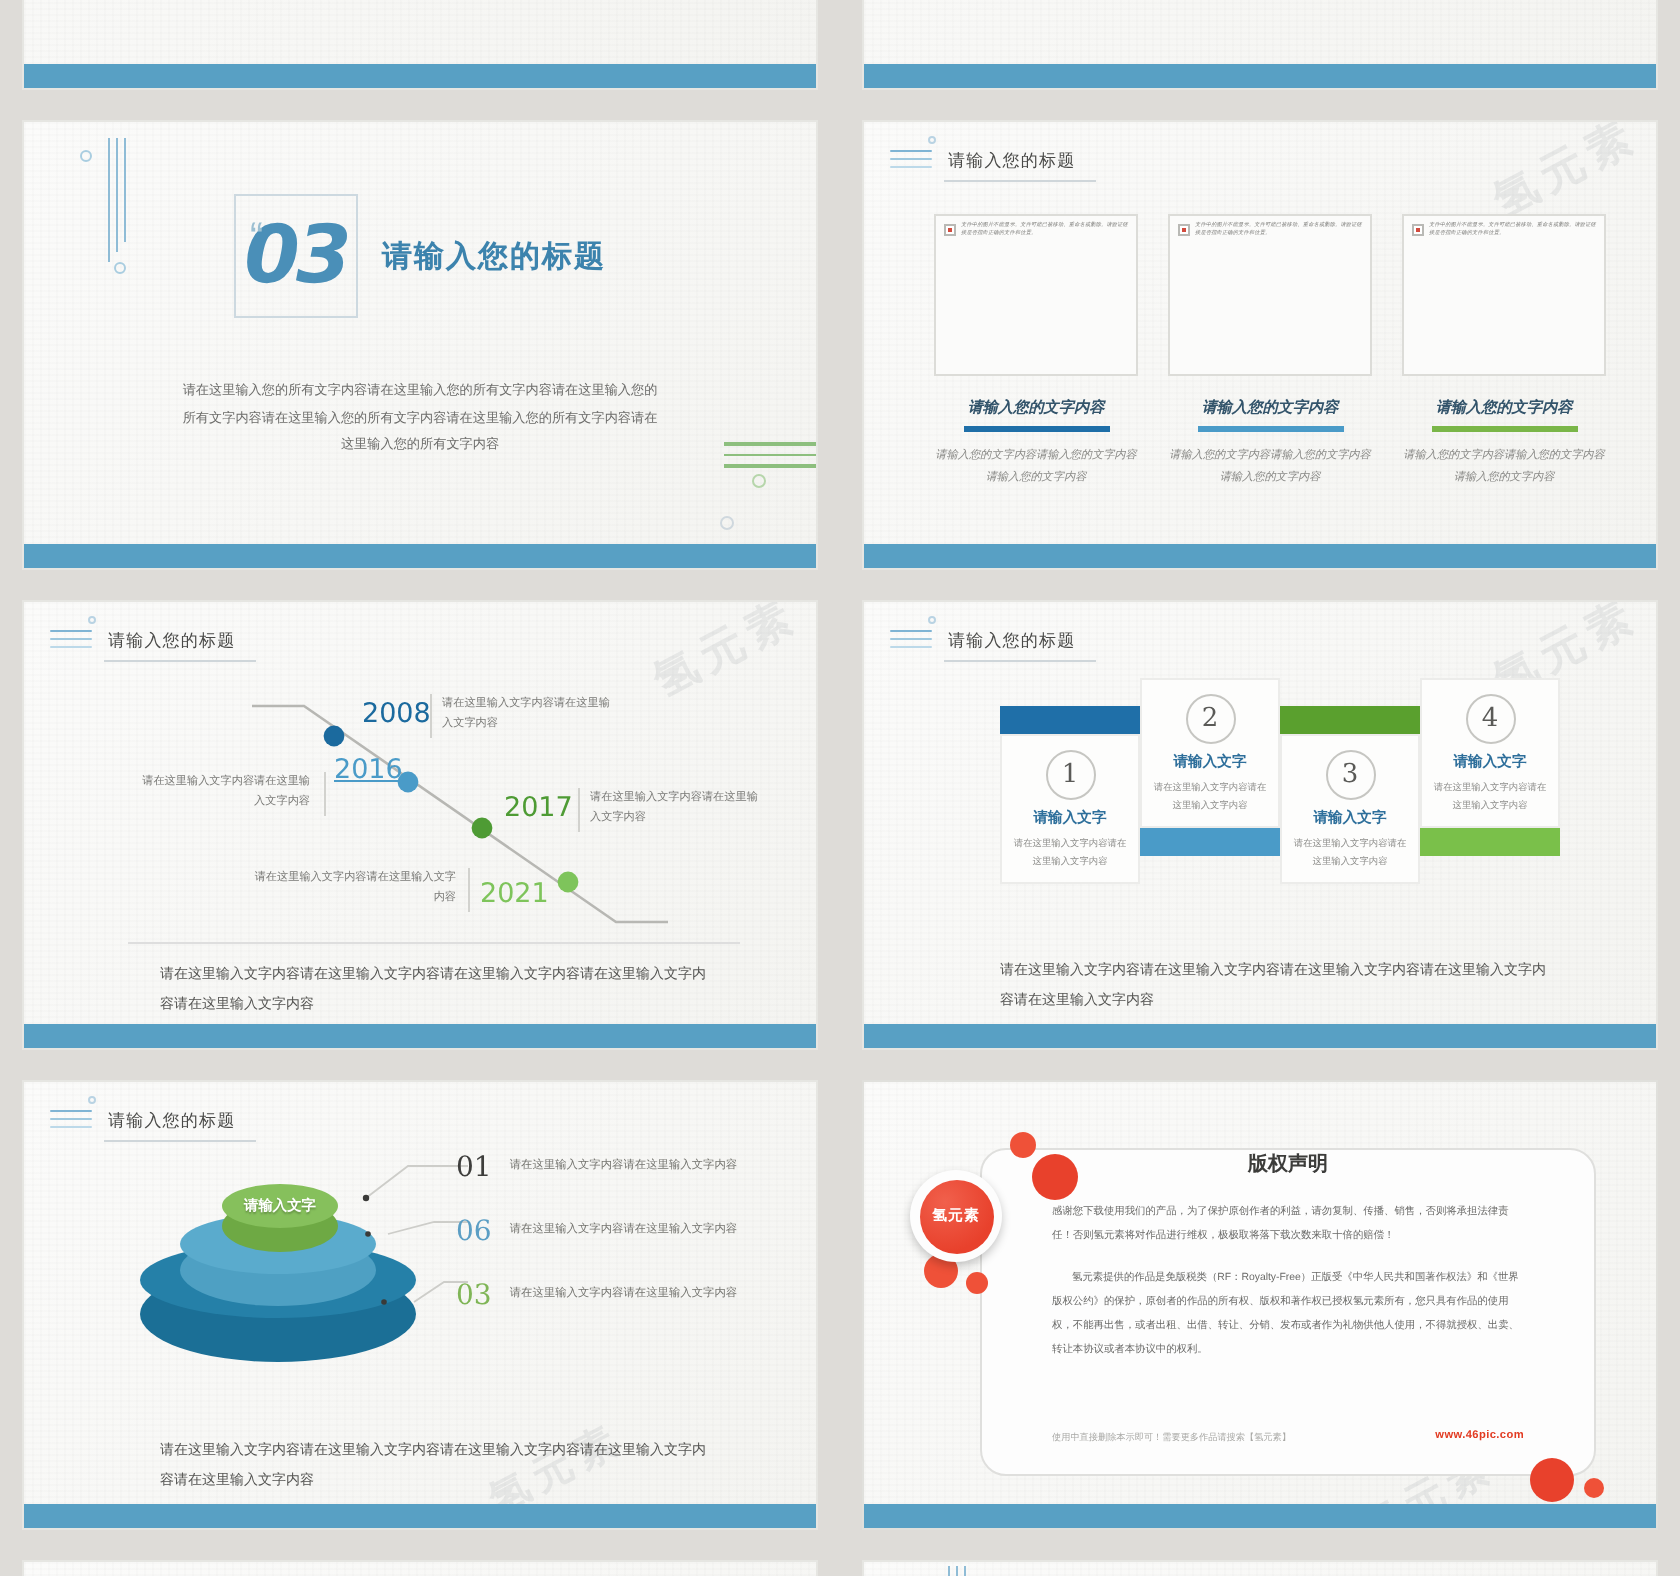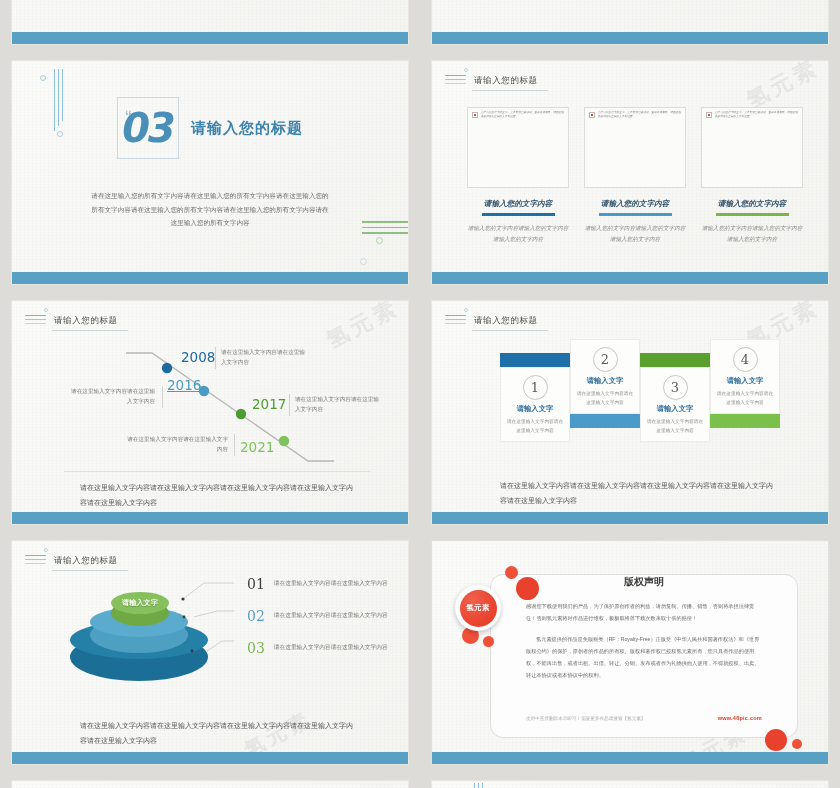--- a/index.html
+++ b/index.html
@@ -127,21 +127,21 @@
 
   
   .pyr{ position:absolute; left:58px; top:50px; width:140px; height:95px; }
   .disc{ position:absolute; border-radius:50%; }
   .pyr-lbl{
     position:absolute; width:100%; text-align:center; font-size:7.2px; font-weight:bold;
     color:#fff; text-shadow:0 1px 1px rgba(0,0,0,.25);
   }
   .legend{ position:absolute; left:214px; top:36px; width:180px; }
   .lg{ display:flex; align-items:flex-start; margin-bottom:18px; }
-  .lg .no{ font-family:"DejaVu Serif",serif; font-size:14px; margin:0 9px 0 21px; flex:none; line-height:1; }
+  .lg .no{ font-family:"DejaVu Serif",serif; font-size:14px; margin:0 9px 0 2px; flex:none; line-height:1; }
   .lg .tt{ font-size:5.7px; line-height:1.95; color:#74746f; padding-top:1px; }
   .leader{ position:absolute; left:0; top:0; }
 
   
   .cp{ position:absolute; inset:0; background:#fdfdfd; }
   .cp-card{
     position:absolute; left:58px; top:33px; right:30px; bottom:26px;
     border:1px solid #dfdfdd; border-radius:13px; background:#fdfdfd;
   }
   .cp h3{ text-align:center; font-size:10px; font-weight:bold; color:#3c3c3a; }
@@ -415,21 +415,21 @@
           <circle cx="172" cy="76" r="1.4" fill="#3a3a38"></circle>
           <circle cx="180" cy="110" r="1.4" fill="#3a3a38"></circle>
         </svg>
 
         <div class="legend">
           <div class="lg">
             <span class="no" style="color:#3d3d3b">01</span>
             <span class="tt">请在这里输入文字内容请在这里输入文字内容</span>
           </div>
           <div class="lg">
-            <span class="no" style="color:#5b9ec4">02</span>
+            <span class="no" style="color:#5b9ec4">06</span>
             <span class="tt">请在这里输入文字内容请在这里输入文字内容</span>
           </div>
           <div class="lg">
             <span class="no" style="color:#7fb556">03</span>
             <span class="tt">请在这里输入文字内容请在这里输入文字内容</span>
           </div>
         </div>
 
         <div class="foot-tx" style="top:178px;">请在这里输入文字内容请在这里输入文字内容请在这里输入文字内容请在这里输入文字内容请在这里输入文字内容</div>
       </div>

